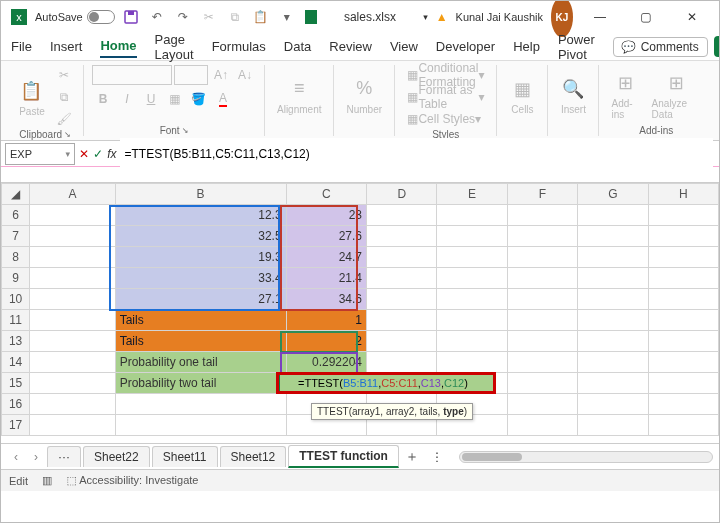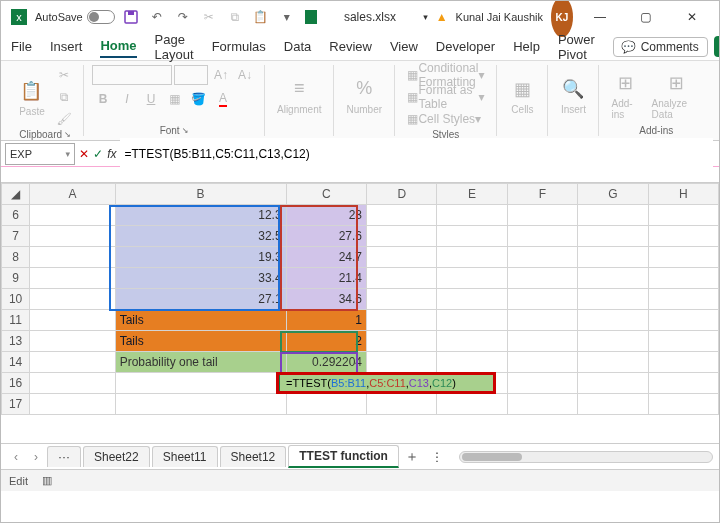--- a/index.html
+++ b/index.html
@@ -38,21 +38,21 @@
 .sheet th{background:#f3f3f3;font-weight:400;color:#555;text-align:center}
 .sheet .rh{width:28px;text-align:center;background:#f3f3f3;color:#555}
 .col-a{width:85px}.col-b{width:170px}.col-c{width:80px}.col-d,.col-e,.col-f,.col-g,.col-h{width:70px}
 .numcell{text-align:right}
 .blue1{background:#c5cae9!important}
 .blue2{background:#d1c4e9!important}
 .orange{background:#e67e22!important;color:#0f172a}
 .green1{background:#a8d08d!important}
 .tooltip{position:absolute;left:310px;top:220px;background:#fffff0;border:1px solid #999;padding:2px 5px;font-size:10px;box-shadow:1px 1px 3px rgba(0,0,0,.2)}
 .redbox{position:absolute;border:3px solid #c00;left:275px;top:189px;width:220px;height:22px;pointer-events:none}
-.editcell{position:absolute;left:278px;top:191px;width:215px;height:18px;background:#a8d08d;border:1px solid #107c41;font-size:11px;padding:0 6px;display:flex;align-items:center}
+.editcell{position:absolute;left:278px;top:191px;width:215px;height:18px;background:#a8d08d;border:1px solid #107c41;font-size:11px;padding:0 18px;display:flex;align-items:center}
 .fml .fn{color:#000}.fml .r1{color:#1e6fd6}.fml .r2{color:#c0392b}.fml .r3{color:#7b3fbf}.fml .r4{color:#2e8b57}
 .sel-b{position:absolute;left:108px;top:22px;width:171px;height:106px;border:2px solid #1e6fd6;pointer-events:none}
 .sel-c{position:absolute;left:279px;top:22px;width:78px;height:106px;border:2px solid #c0392b;pointer-events:none}
 .sel-c13{position:absolute;left:279px;top:169px;width:78px;height:22px;border:2px solid #7b3fbf;pointer-events:none}
 .sel-c12{position:absolute;left:279px;top:148px;width:78px;height:22px;border:2px solid #2e8b57;pointer-events:none}
 .sheettabs{height:26px;border-top:1px solid #ccc;display:flex;align-items:center;padding:0 6px;gap:2px;font-size:12px}
 .nav-arrow{width:18px;color:#888;text-align:center}
 .stab{padding:3px 10px;border:1px solid #ccc;border-bottom:none;background:#f3f3f3;border-radius:3px 3px 0 0}
 .stab.active{background:#fff;border-bottom:2px solid #107c41;font-weight:600}
 .addtab{width:22px;text-align:center;color:#555;font-size:14px}
@@ -361,20 +361,31 @@
           <td></td>
           <td class="green1">Probability one tail</td>
           <td class="numcell green1">0.292204</td>
           <td></td>
           <td></td>
           <td></td>
           <td></td>
           <td></td>
         </tr>
     <tr>
+          <th class="rh">15</th>
+          <td></td>
+          <td class="green1">Probability two tail</td>
+          <td class="green1"></td>
+          <td></td>
+          <td></td>
+          <td></td>
+          <td></td>
+          <td></td>
+        </tr>
+    <tr>
           <th class="rh">16</th>
           <td></td>
           <td></td>
           <td></td>
           <td></td>
           <td></td>
           <td></td>
           <td></td>
           <td></td>
         </tr>
@@ -400,31 +411,33 @@
       <span class="r1">B5:B11</span>
       <span class="fn">,</span>
       <span class="r2">C5:C11</span>
       <span class="fn">,</span>
       <span class="r3">C13</span>
       <span class="fn">,</span>
       <span class="r4">C12</span>
       <span class="fn">)</span>
     </div>
   <div class="redbox"></div>
+  <div class="tooltip"><span>TTEST(array1, array2, tails, </span><b>type</b><span>)</span></div>
 </div>
 
 <div class="sheettabs">
   <span class="nav-arrow">‹</span>
   <span class="nav-arrow">›</span>
   <span class="stab">···</span>
   <span class="stab">Sheet22</span>
   <span class="stab">Sheet11</span>
   <span class="stab">Sheet12</span>
   <span class="stab active">TTEST function</span>
   <span class="addtab">＋</span>
   <span style="padding:0 6px">⋮</span>
   <div class="hscroll"></div>
 </div>
 
 <div class="status">
   <span>Edit</span>
   <span>▥</span>
+  <span>⬚ <span>Accessibility: Investigate</span></span>
 </div>
 
 </body></html>

